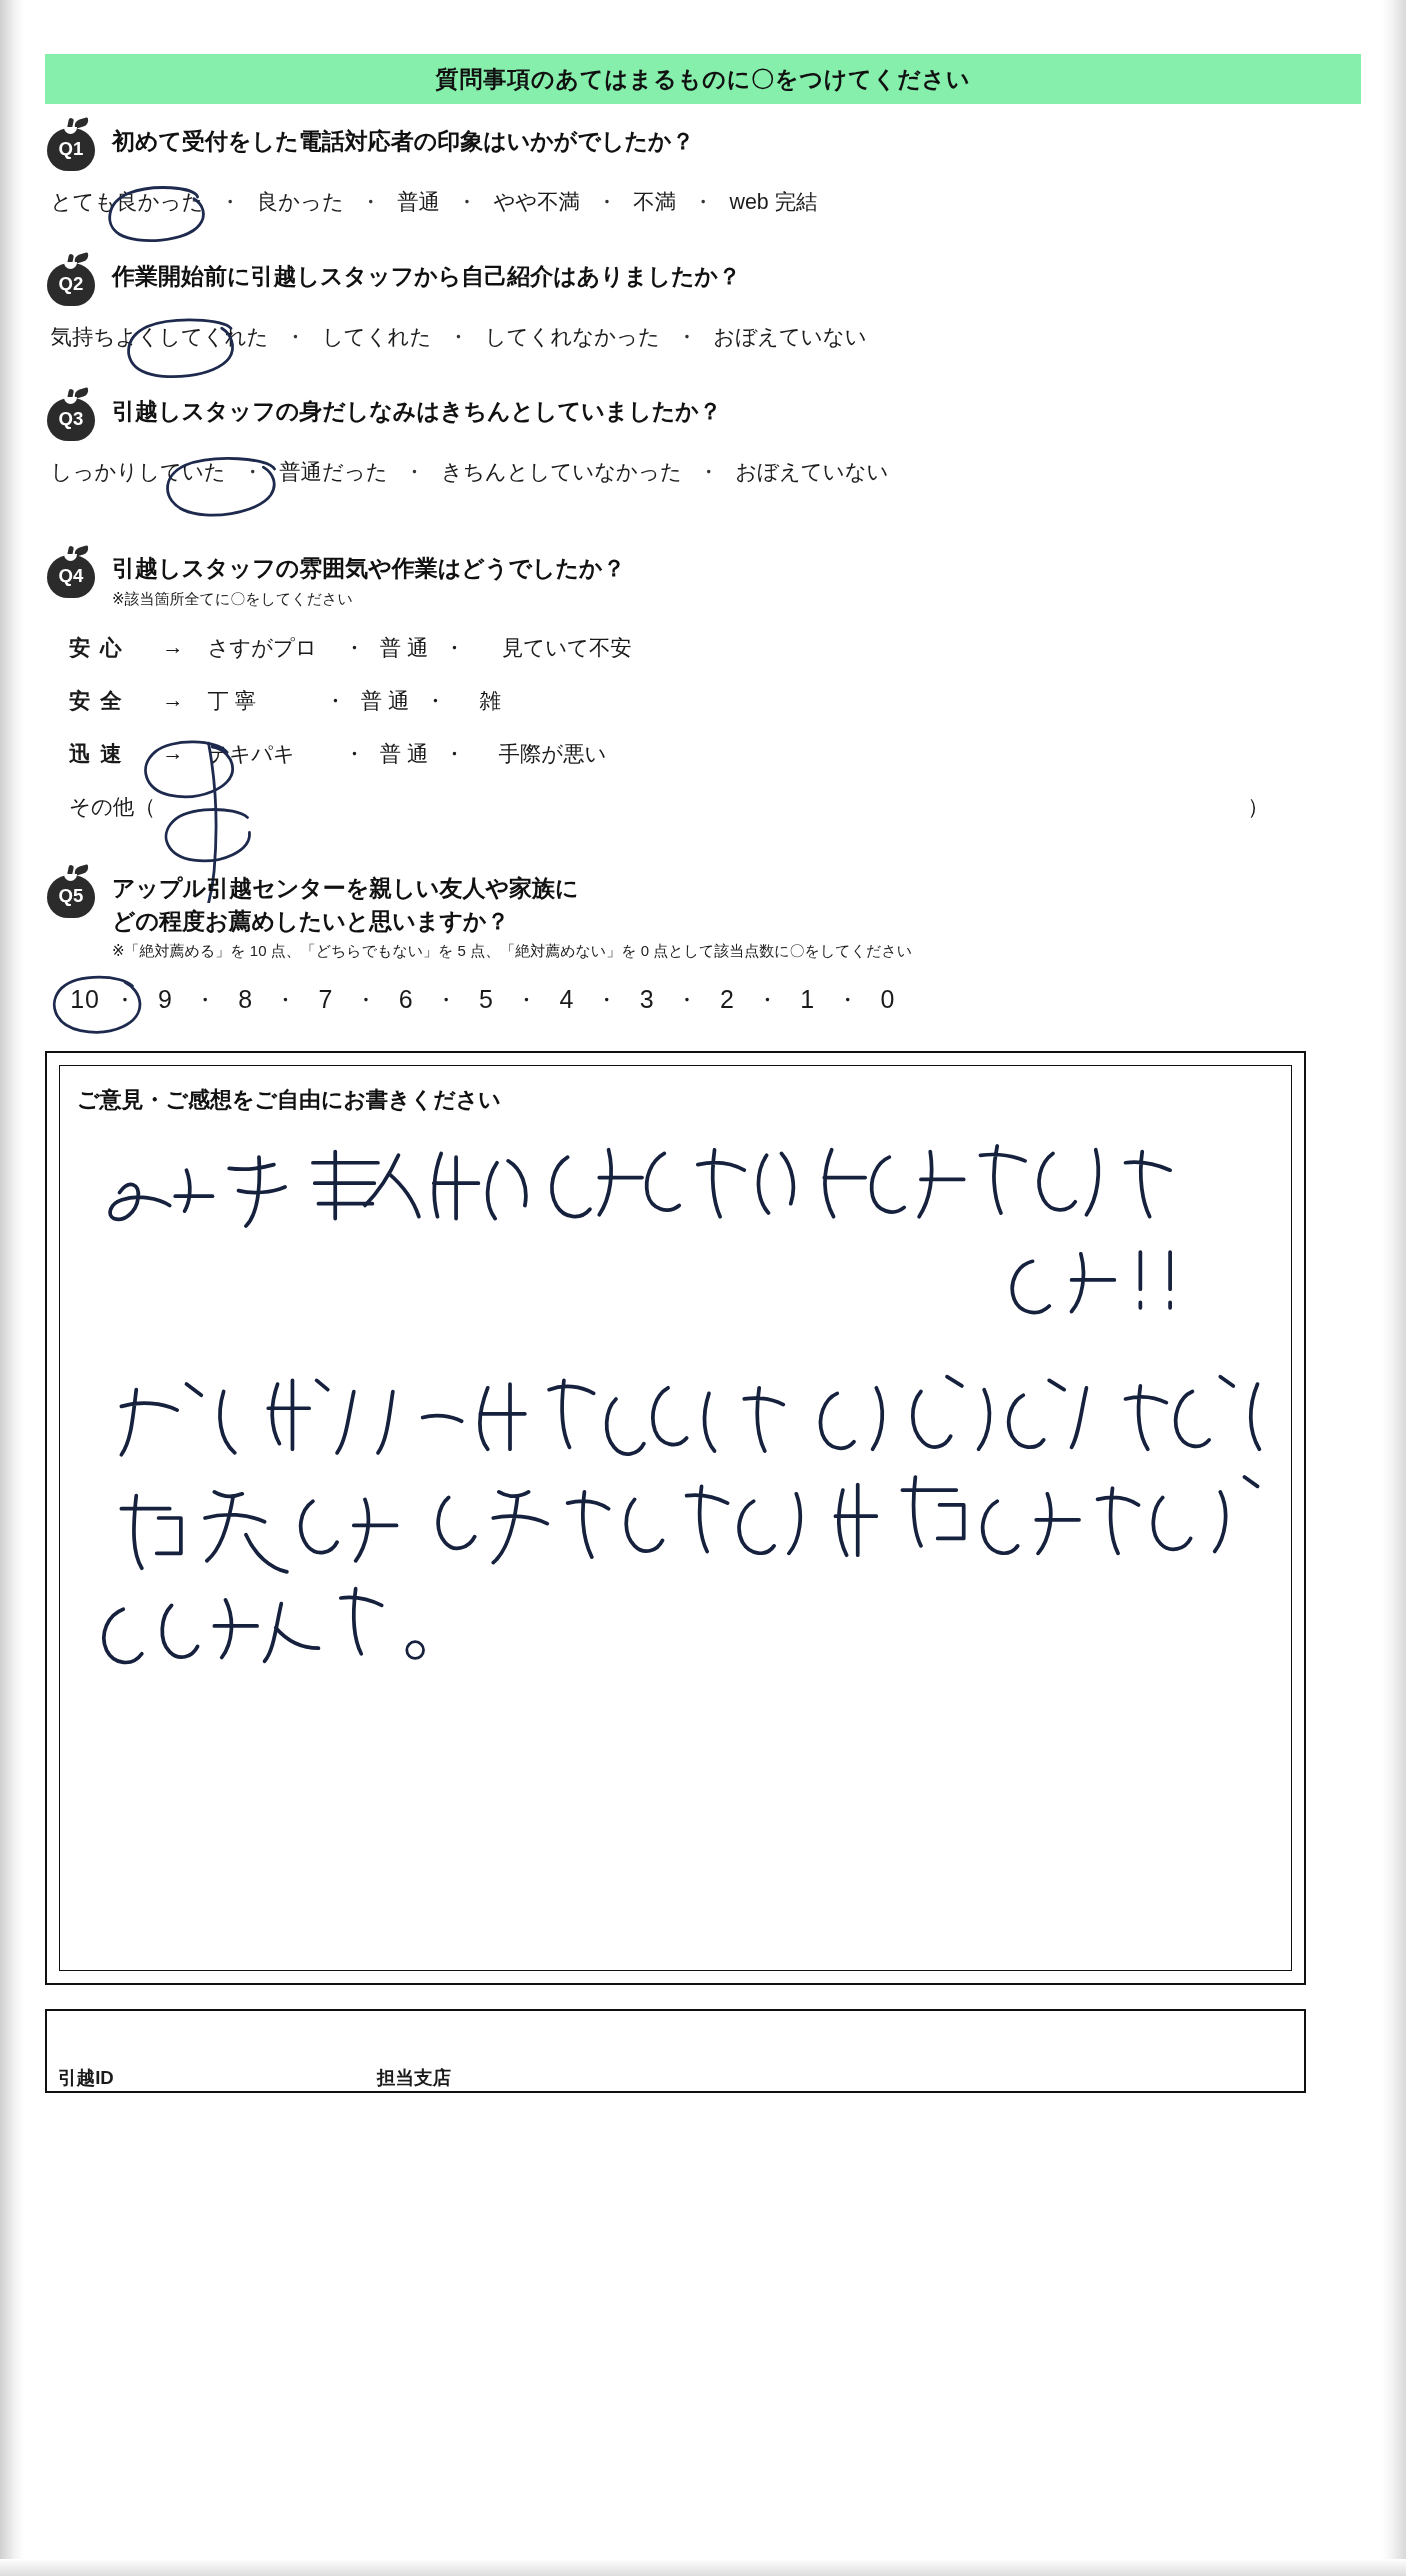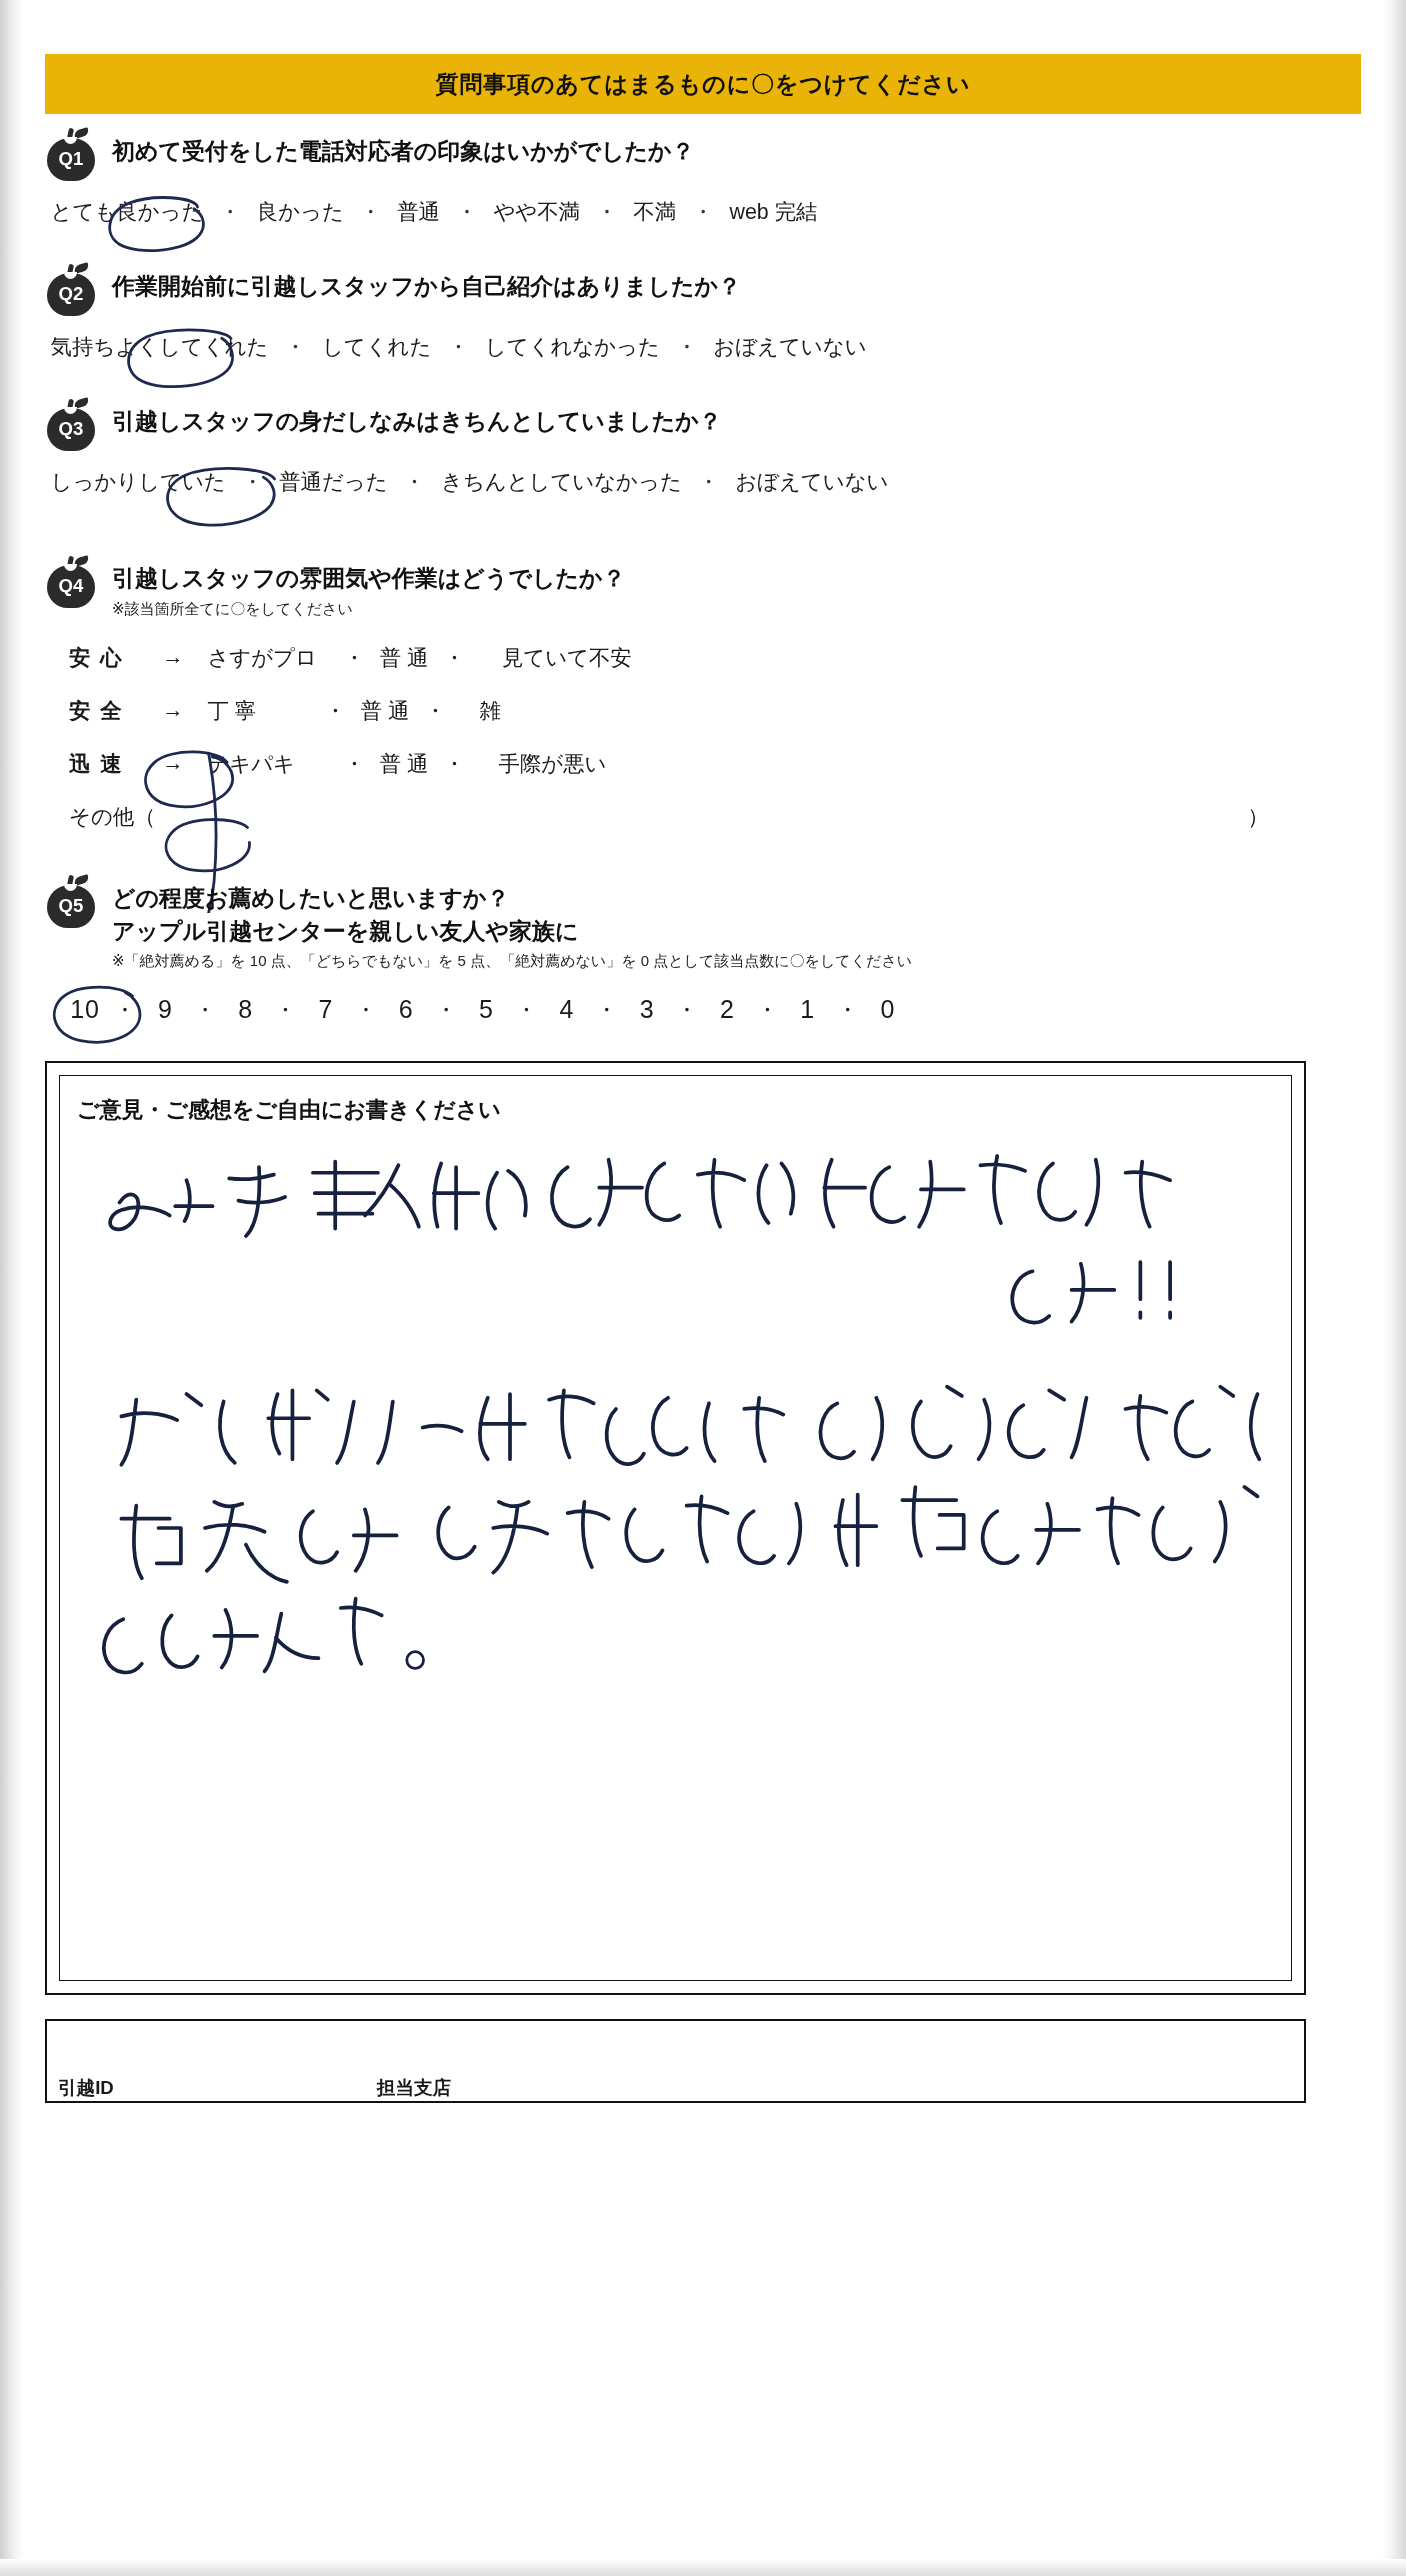--- a/index.html
+++ b/index.html
@@ -28,22 +28,22 @@
   .scan-edge-bottom{
     position:absolute;left:0;bottom:0;width:1406px;height:16.7px;
     background:linear-gradient(to top,#dcdcdc,#ffffff);
   }
 
   .content{position:relative;padding:0 45px;}
 
   
   .header-band{
     margin:54px 0 0 0;
-    height:60px;
-    background:#eab308;
+    height:50px;
+    background:#86efac;
     display:flex;align-items:center;justify-content:center;
   }
   .header-band .title{
     font-size:23px;font-weight:bold;letter-spacing:0.9px;color:#111;
   }
 
   
   .qblock{margin-top:20px;position:relative;}
   .qhead{display:flex;align-items:flex-start;gap:15px;}
   .qbadge{
@@ -303,22 +303,22 @@
     <div class="qblock" style="margin-top:50px;">
       <div class="qhead">
         <div class="qbadge">
           <div class="stem"></div>
             <div class="leaf"></div>
             <div class="body"></div>
             <div class="dimple"></div>
           <div class="label">Q5</div>
         </div>
         <div>
+          <div class="qtext">アップル引越センターを親しい友人や家族に</div>
           <div class="qtext">どの程度お薦めしたいと思いますか？</div>
-          <div class="qtext">アップル引越センターを親しい友人や家族に</div>
           <div class="qnote">※「絶対薦める」を 10 点、「どちらでもない」を 5 点、「絶対薦めない」を 0 点として該当点数に〇をしてください</div>
         </div>
       </div>
 
       <div class="scale" style="position:relative;margin-left:24px;">
         <span class="num">10</span>
           <span class="sep">・</span>
         <span class="num">9</span>
           <span class="sep">・</span>
         <span class="num">8</span>

